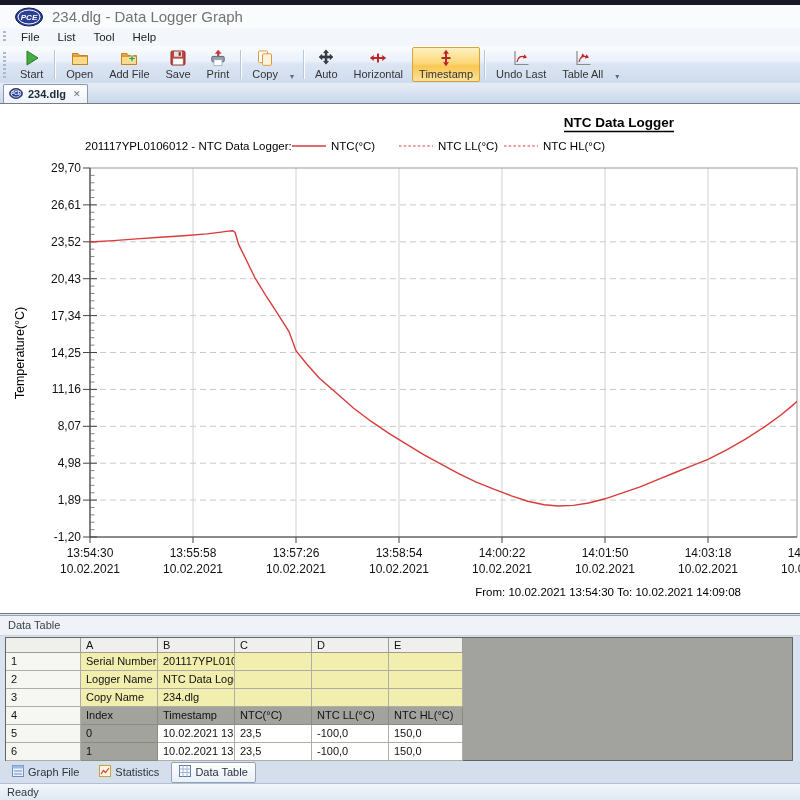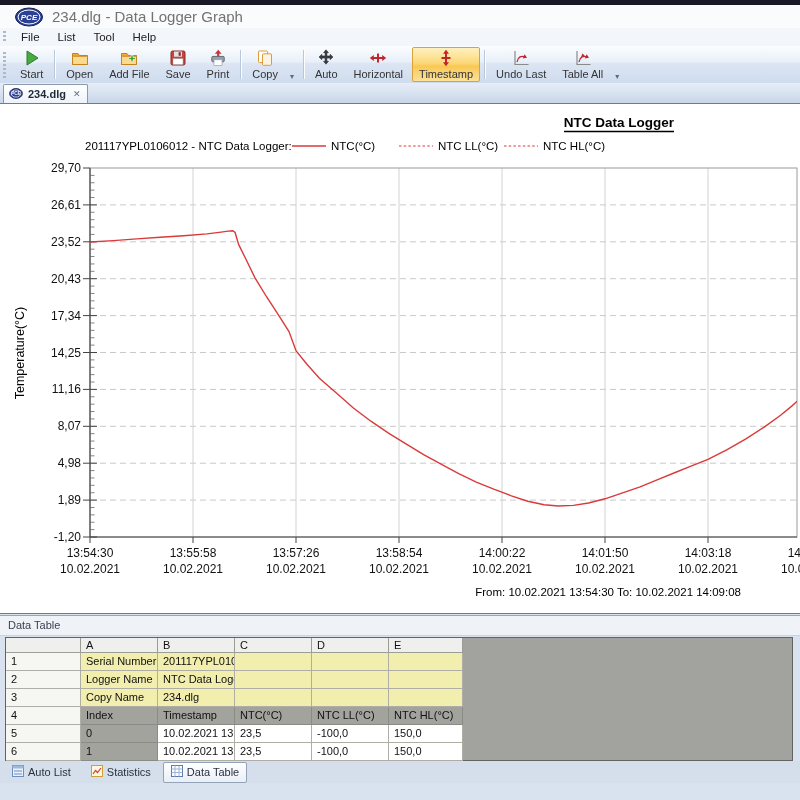--- a/index.html
+++ b/index.html
@@ -447,21 +447,21 @@
   <div class="abs bottom-tabs">
     <div class="btab">
       <span>
         <svg width="12" height="12" viewBox="0 0 12 12">
           <rect x="0.5" y="0.5" width="11" height="11" fill="#eaf1fb" stroke="#6b8fc0"></rect>
           <rect x="0.5" y="0.5" width="11" height="3" fill="#9db9e0"></rect>
           <line x1="2" y1="6" x2="10" y2="6" stroke="#6b8fc0"></line>
             <line x1="2" y1="9" x2="10" y2="9" stroke="#6b8fc0"></line>
         </svg>
       </span>
-      <span>Auto List</span>
+      <span>Graph File</span>
     </div>
     <div class="btab">
       <span>
         <svg width="12" height="12" viewBox="0 0 12 12">
           <rect x="0.5" y="0.5" width="11" height="11" fill="#fff6dd" stroke="#c9a23a"></rect>
           <polyline points="2,9 4.5,5.5 6.5,7.5 10,3" fill="none" stroke="#d04040" stroke-width="1.2"></polyline>
         </svg>
       </span>
       <span>Statistics</span>
     </div>
@@ -469,14 +469,17 @@
       <span>
         <svg width="12" height="12" viewBox="0 0 12 12">
           <rect x="0.5" y="0.5" width="11" height="11" fill="#ffffff" stroke="#5b7ba8"></rect>
           <path d="M0.5,4 h11 M0.5,7.5 h11 M4,0.5 v11 M8,0.5 v11" stroke="#9db4d4" fill="none"></path>
         </svg>
       </span>
       <span>Data Table</span>
     </div>
   </div>
 
+  <div class="abs statusbar">
+    <span>Ready</span>
+  </div>
 
 </div>
 
 </body></html>

